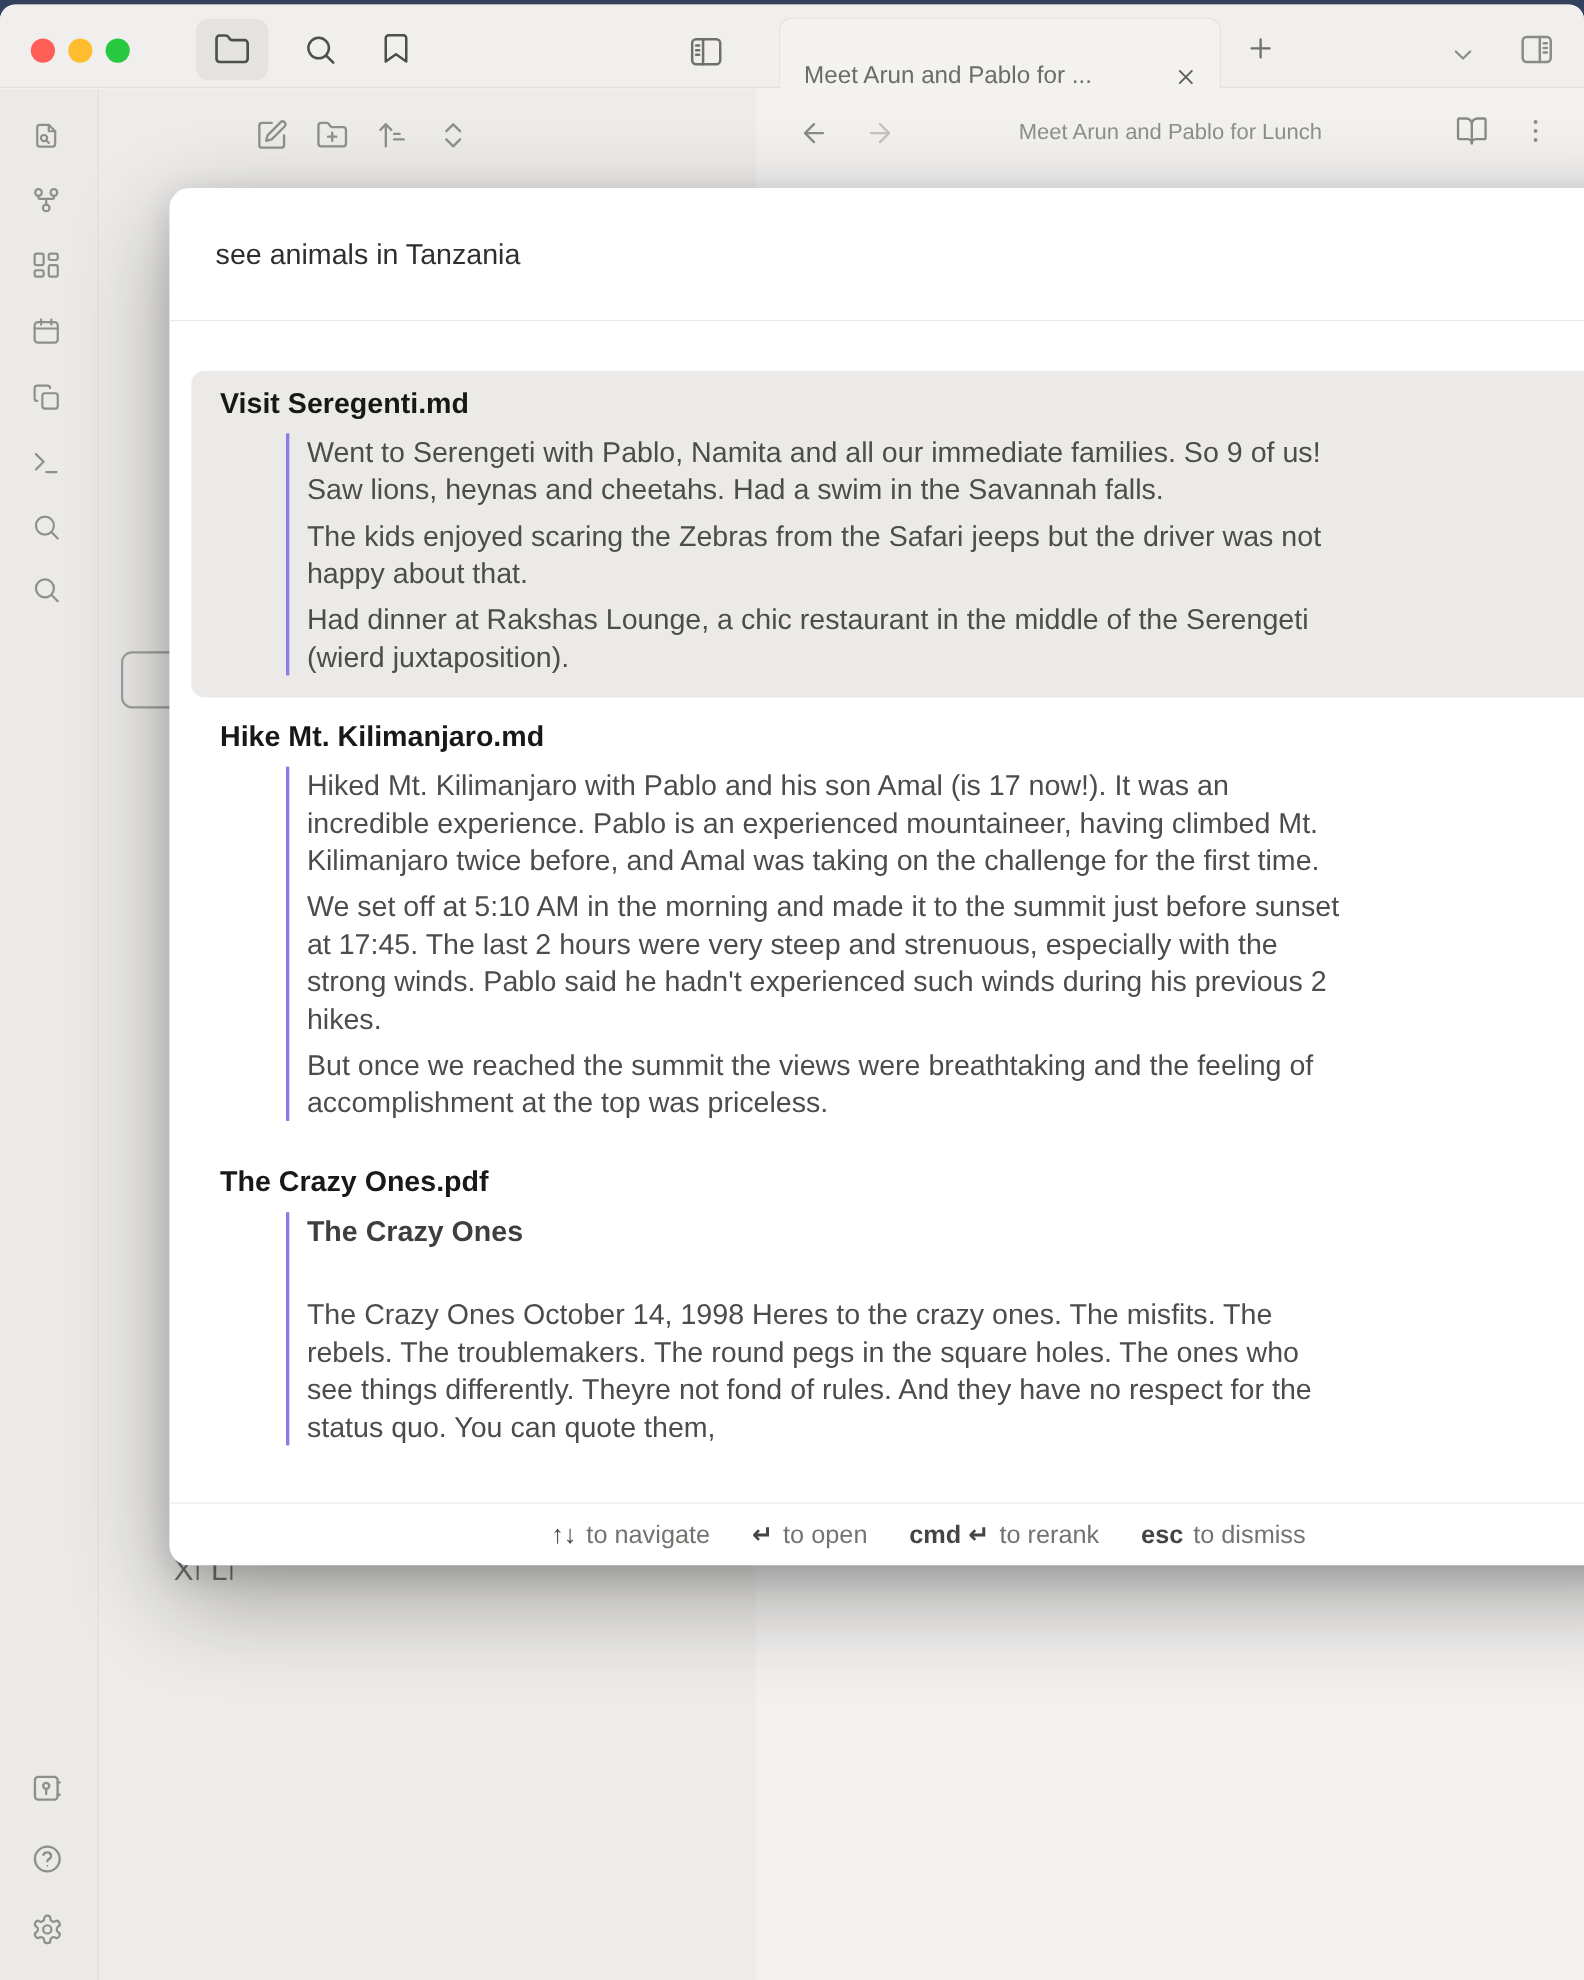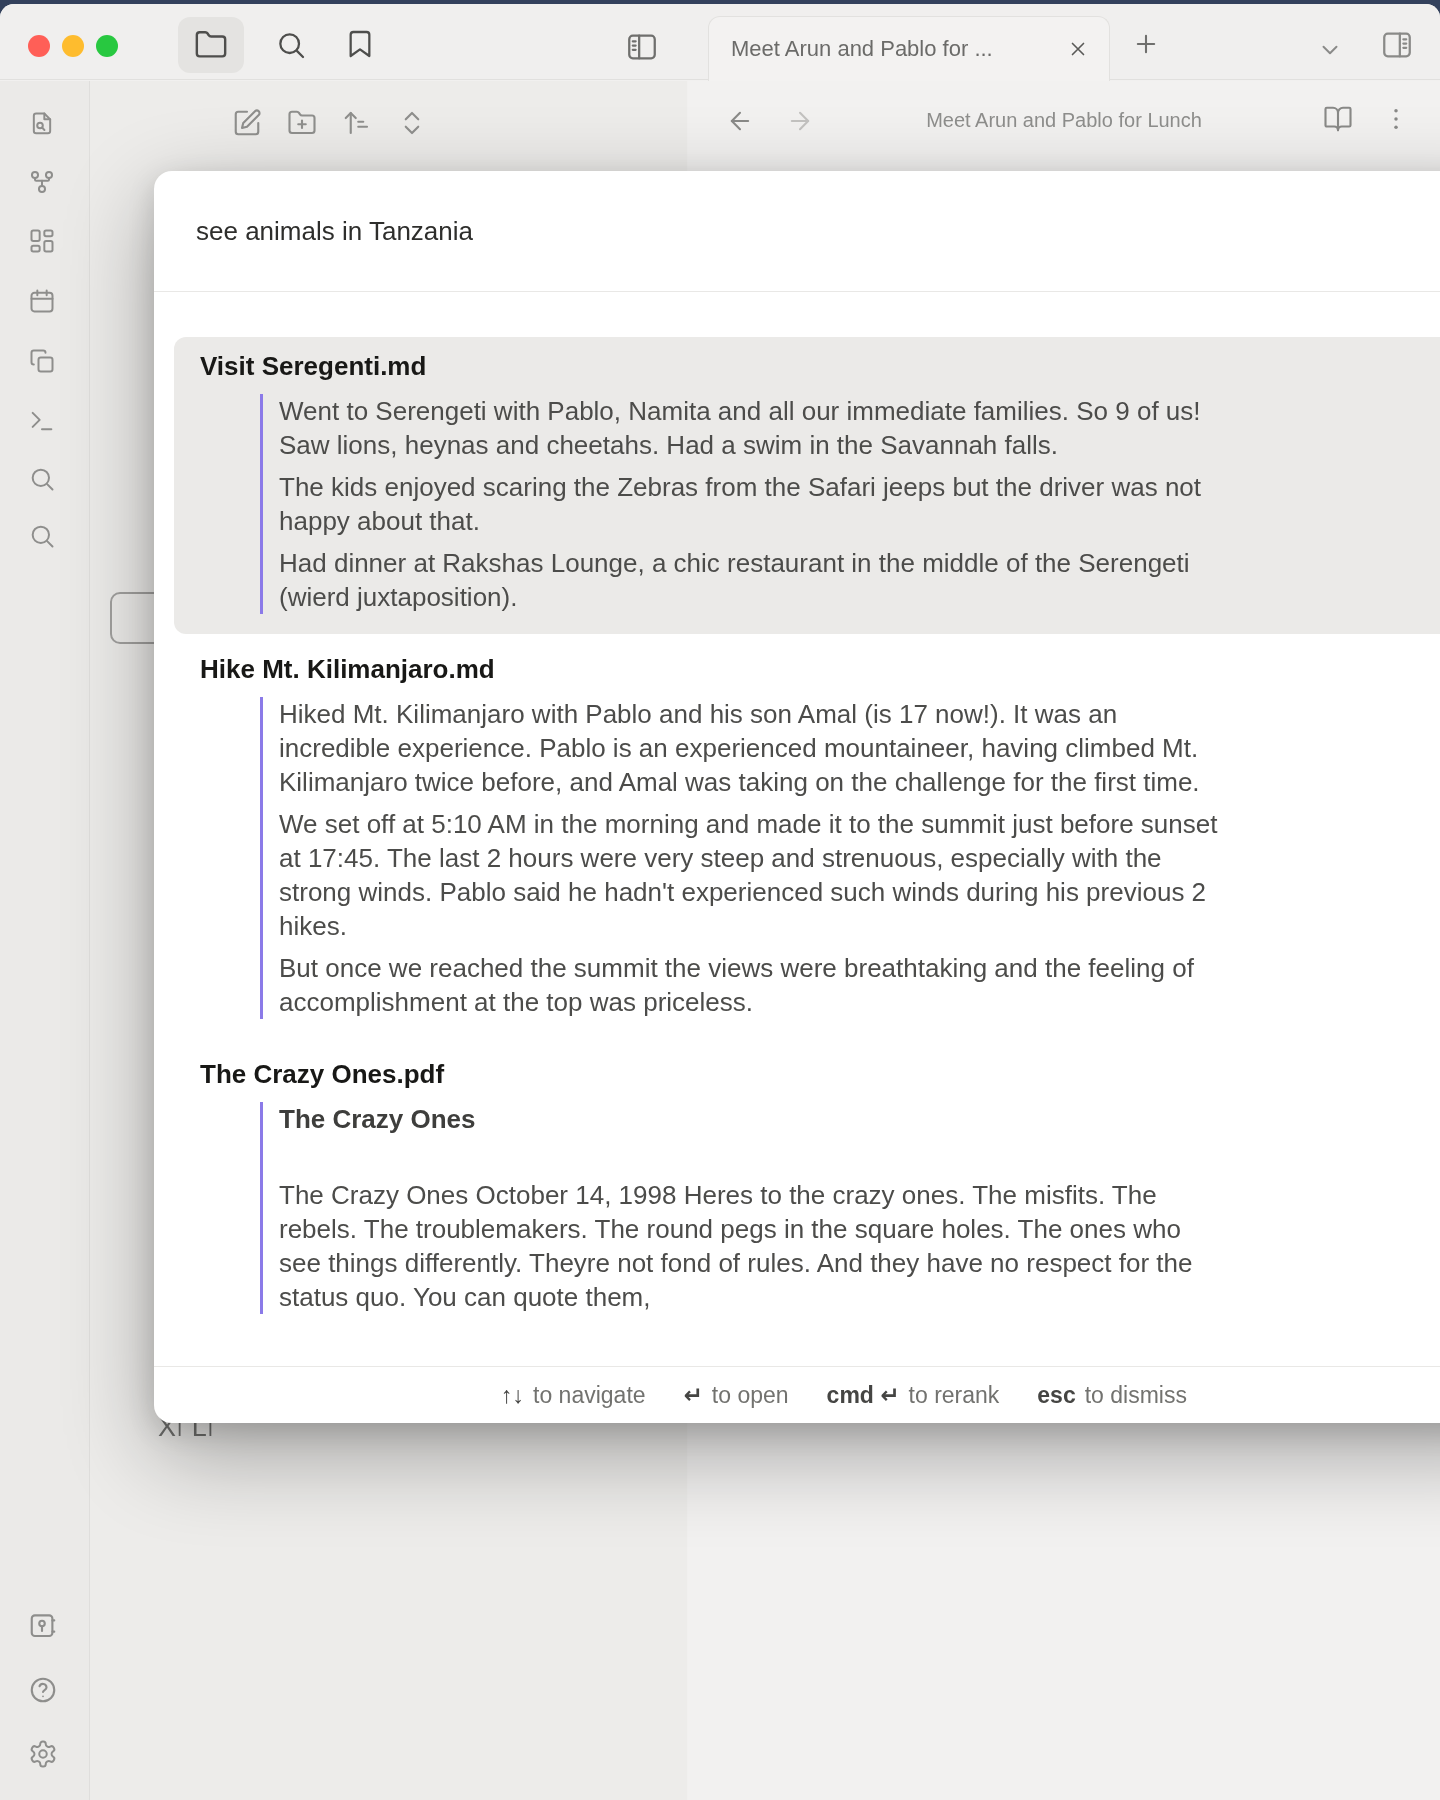--- a/index.html
+++ b/index.html
@@ -15,21 +15,21 @@
   .lights { position:absolute; left:28px; top:31px; display:flex; gap:12px; }
   .light { width:22px; height:22px; border-radius:50%; }
   .folder-btn { position:absolute; left:178px; top:13px; width:66px; height:56px; border-radius:12px;
                 background:#e4e3e1; display:flex; align-items:center; justify-content:center; color:#4e4e4c; }
   .tb-icon { position:absolute; color:#4e4e4c; }
   .ic { display:block; }
 
   
   .tab { position:absolute; left:708px; top:12px; width:402px; height:65px; background:#f3f2f1;
          border:1px solid #e2e1df; border-bottom:none; border-radius:12px 12px 0 0;
-         display:flex; align-items:center; padding:0 20px 0 22px; }
+         display:flex; align-items:flex-end; padding:0 20px 0 22px; }
   .tab-title { font-size:22px; color:#6b6b69; white-space:nowrap; overflow:hidden; }
   .tab-close { margin-left:auto; color:#5a5a58; }
   .newtab { position:absolute; left:1132px; top:26px; color:#6f6f6d; }
   .tab-chevron { position:absolute; left:1317px; top:33px; color:#8a8a88; }
   .panel-right-btn { position:absolute; left:1380px; top:24px; color:#8a8a88; }
   .panel-left-btn { position:absolute; left:625px; top:26px; color:#6f6f6d; }
 
   
   .ribbon { position:absolute; left:0; top:77px; bottom:0; width:90px; background:#eBEAe8;
             border-right:1px solid #dfdedc; }

